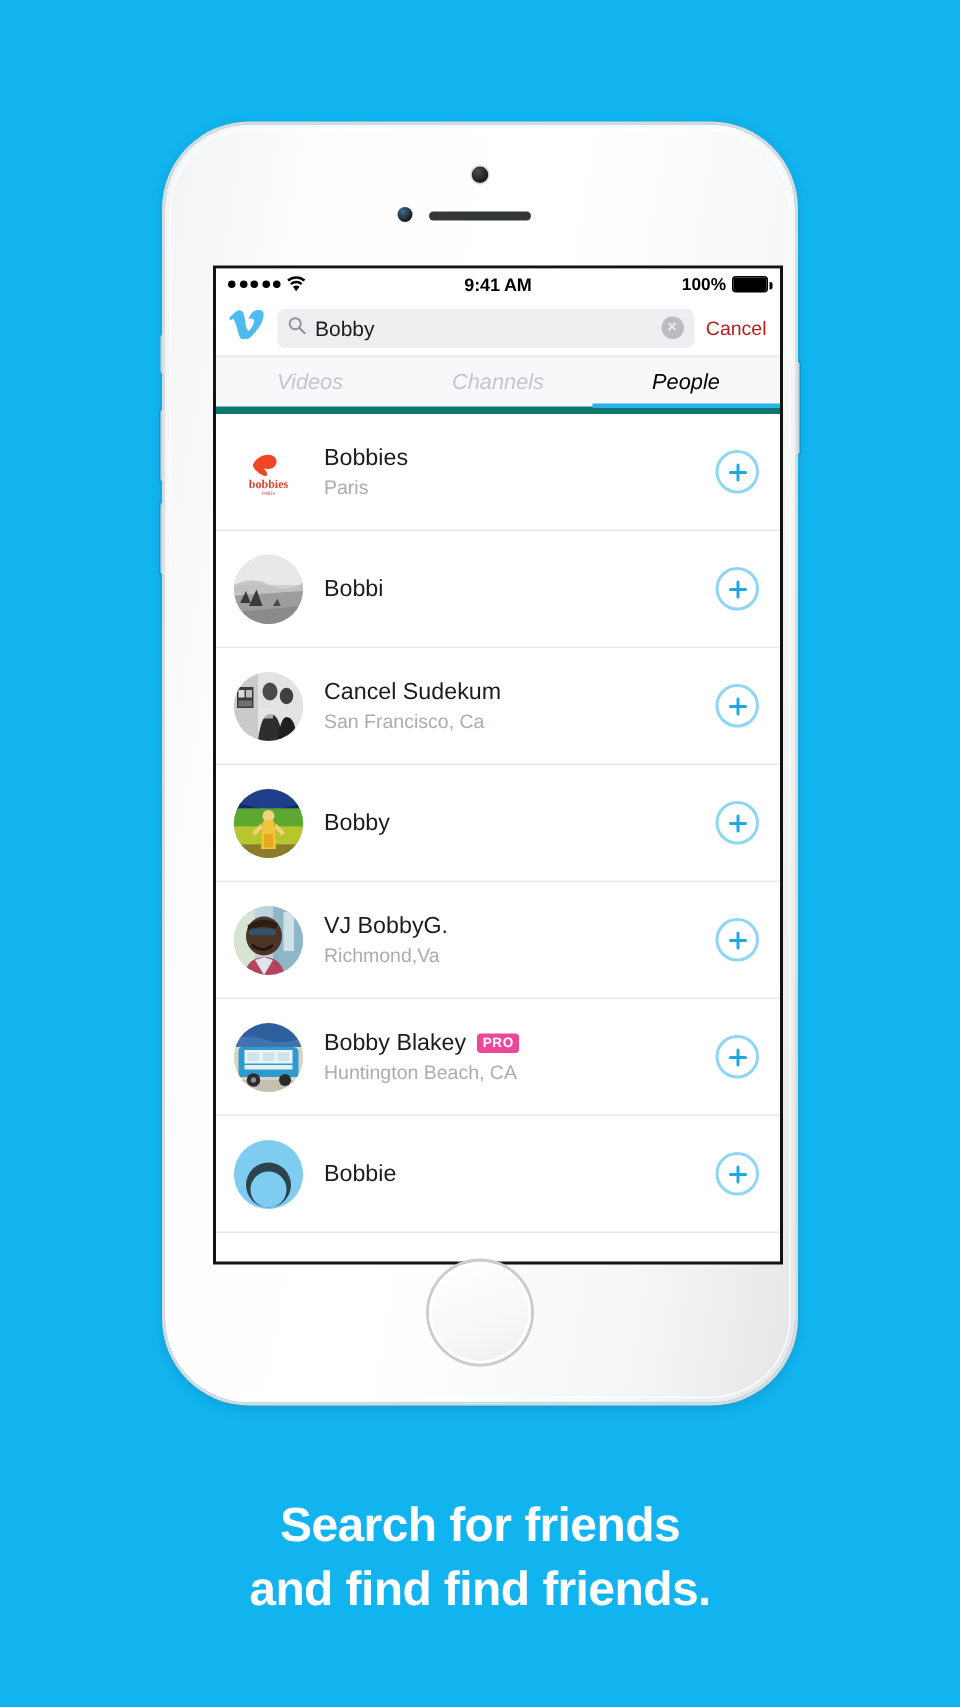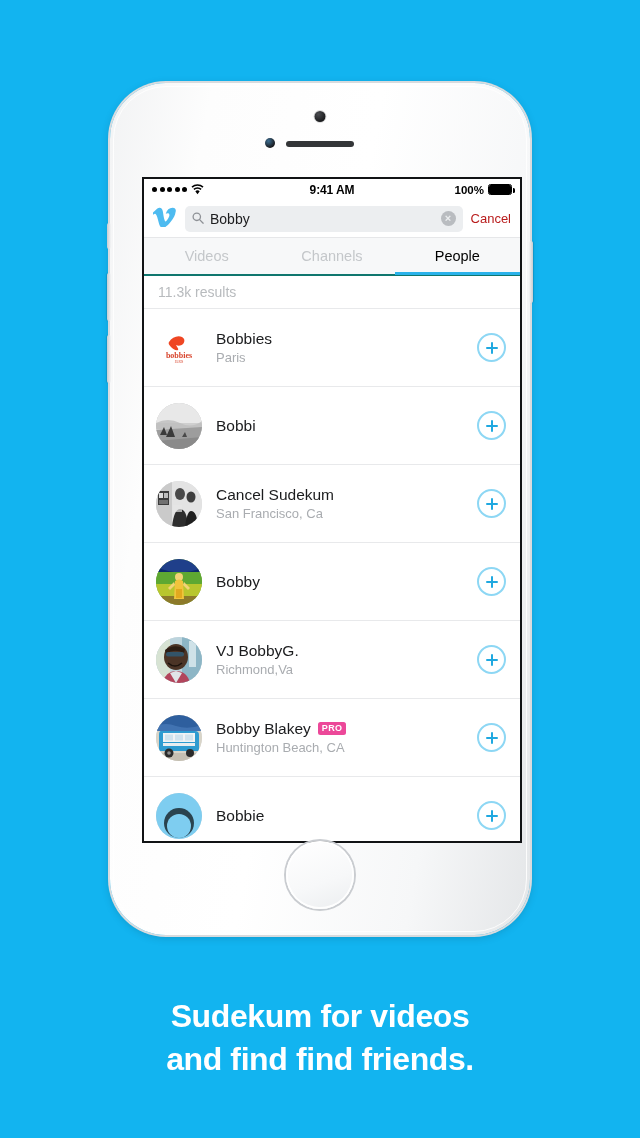--- a/index.html
+++ b/index.html
@@ -204,21 +204,22 @@
     color: #b91c1c;
     flex: 0 0 auto;
     padding-right: 1px;
   }
 
   
   .tabs {
     height: 38px;
     display: flex;
     background: #f7f8f9;
-    border-bottom: 2px solid #0f766e;
+    border-bottom: 5px solid #0f766e;
+    font-style: italic;
   }
   .tab {
     flex: 1;
     display: flex;
     align-items: center;
     justify-content: center;
     font-size: 14.5px;
     color: #c4c7ca;
     position: relative;
     cursor: pointer;
@@ -384,21 +385,20 @@
 
       <div class="cancel">Cancel</div>
     </div>
 
     <div class="tabs">
       <div class="tab">Videos</div>
       <div class="tab">Channels</div>
       <div class="tab active">People</div>
     </div>
 
-    <div class="results">11.3k results</div>
 
     <div class="list">
 
       <div class="row">
         <div class="avatar square">
           <svg viewBox="0 0 46 46">
             <rect width="46" height="46" fill="#ffffff"></rect>
             <path d="M13 17c3-5 9-7 13-5 3 1.5 3 5 1 7-2 2-5 2-7 1 1 2 3 4 2 5-2 1-5-1-7-3-2-2-3-4-2-5z" fill="#ef4623"></path>
             <text x="23" y="33" font-family="Liberation Serif, serif" font-size="8" font-weight="bold" fill="#d8442c" text-anchor="middle">bobbies</text>
             <text x="23" y="38" font-family="Liberation Serif, serif" font-size="3.2" fill="#d8442c" text-anchor="middle">PARIS</text>
@@ -550,15 +550,15 @@
         <div class="follow-btn"></div>
       </div>
 
     </div>
   </div>
 
   <div class="home-btn"></div>
 </div>
 
 <div class="caption">
-  <div>Sudekum for videos</div>
+  <div>Search for friends</div>
   <div>and find find friends.</div>
 </div>
 
 </body></html>

